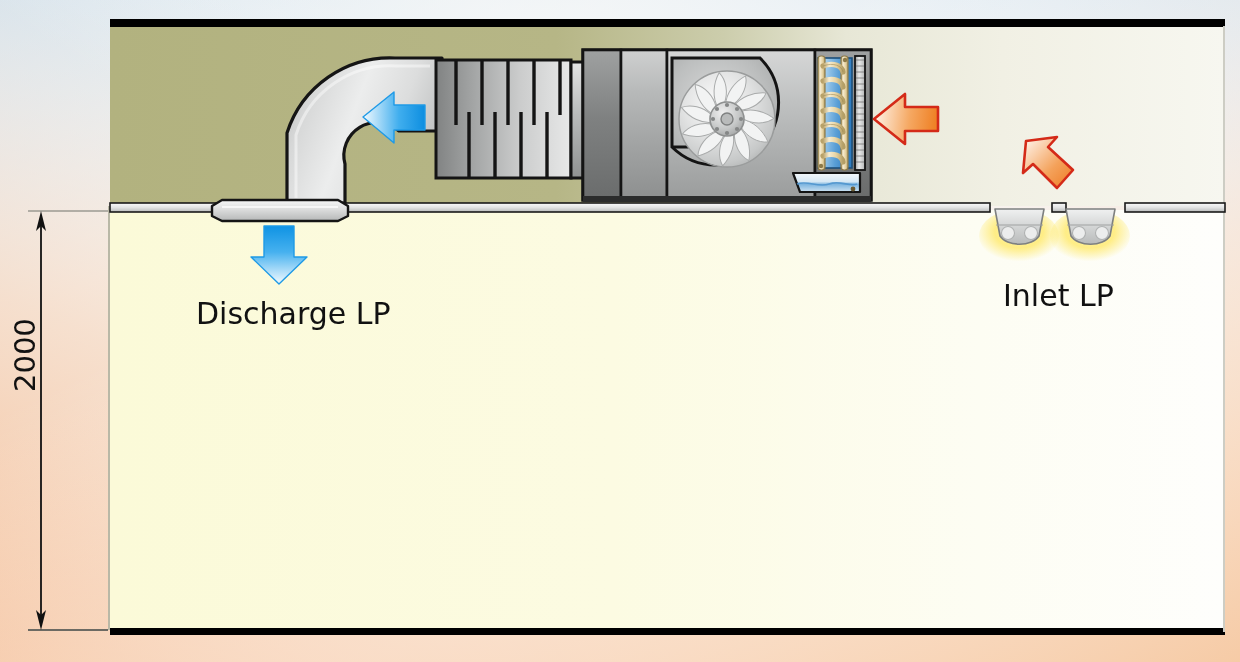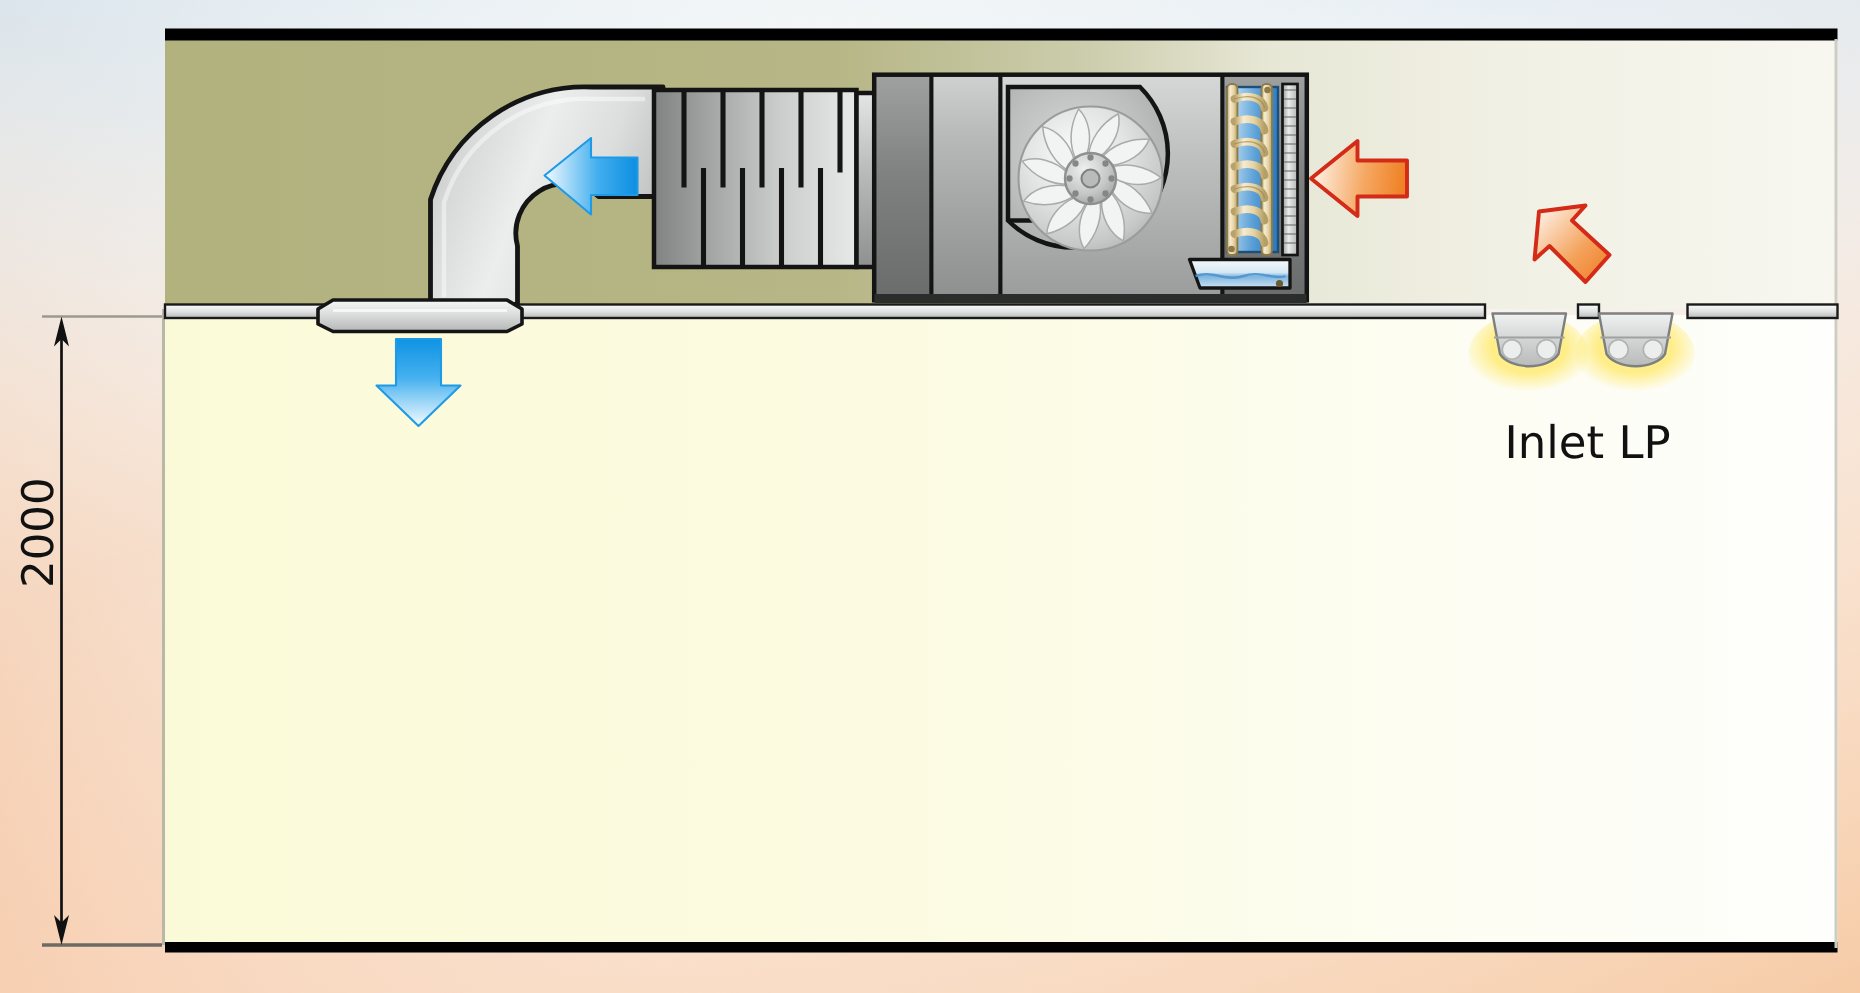--- a/index.html
+++ b/index.html
@@ -440,18 +440,19 @@
 
     <g>
       <line x1="28" y1="211" x2="108" y2="211" stroke="#9b9a92" stroke-width="1.6"></line>
       <line x1="28" y1="630" x2="108" y2="630" stroke="#6c6a63" stroke-width="2.2"></line>
       <line x1="41" y1="216" x2="41" y2="625" stroke="#111111" stroke-width="1.8"></line>
       <path d="M41,211 L46,231 L41,226 L36,231 Z" fill="#111111"></path>
       <path d="M41,630 L46,610 L41,615 L36,610 Z" fill="#111111"></path>
     </g>
   </svg>
 
+  <div class="lbl" id="lbl-discharge">Discharge LP</div>
 
   <div class="lbl" id="lbl-inlet">Inlet LP</div>
 
   <div id="dim-text">2000</div>
 
 </div>
 
 </body></html>

